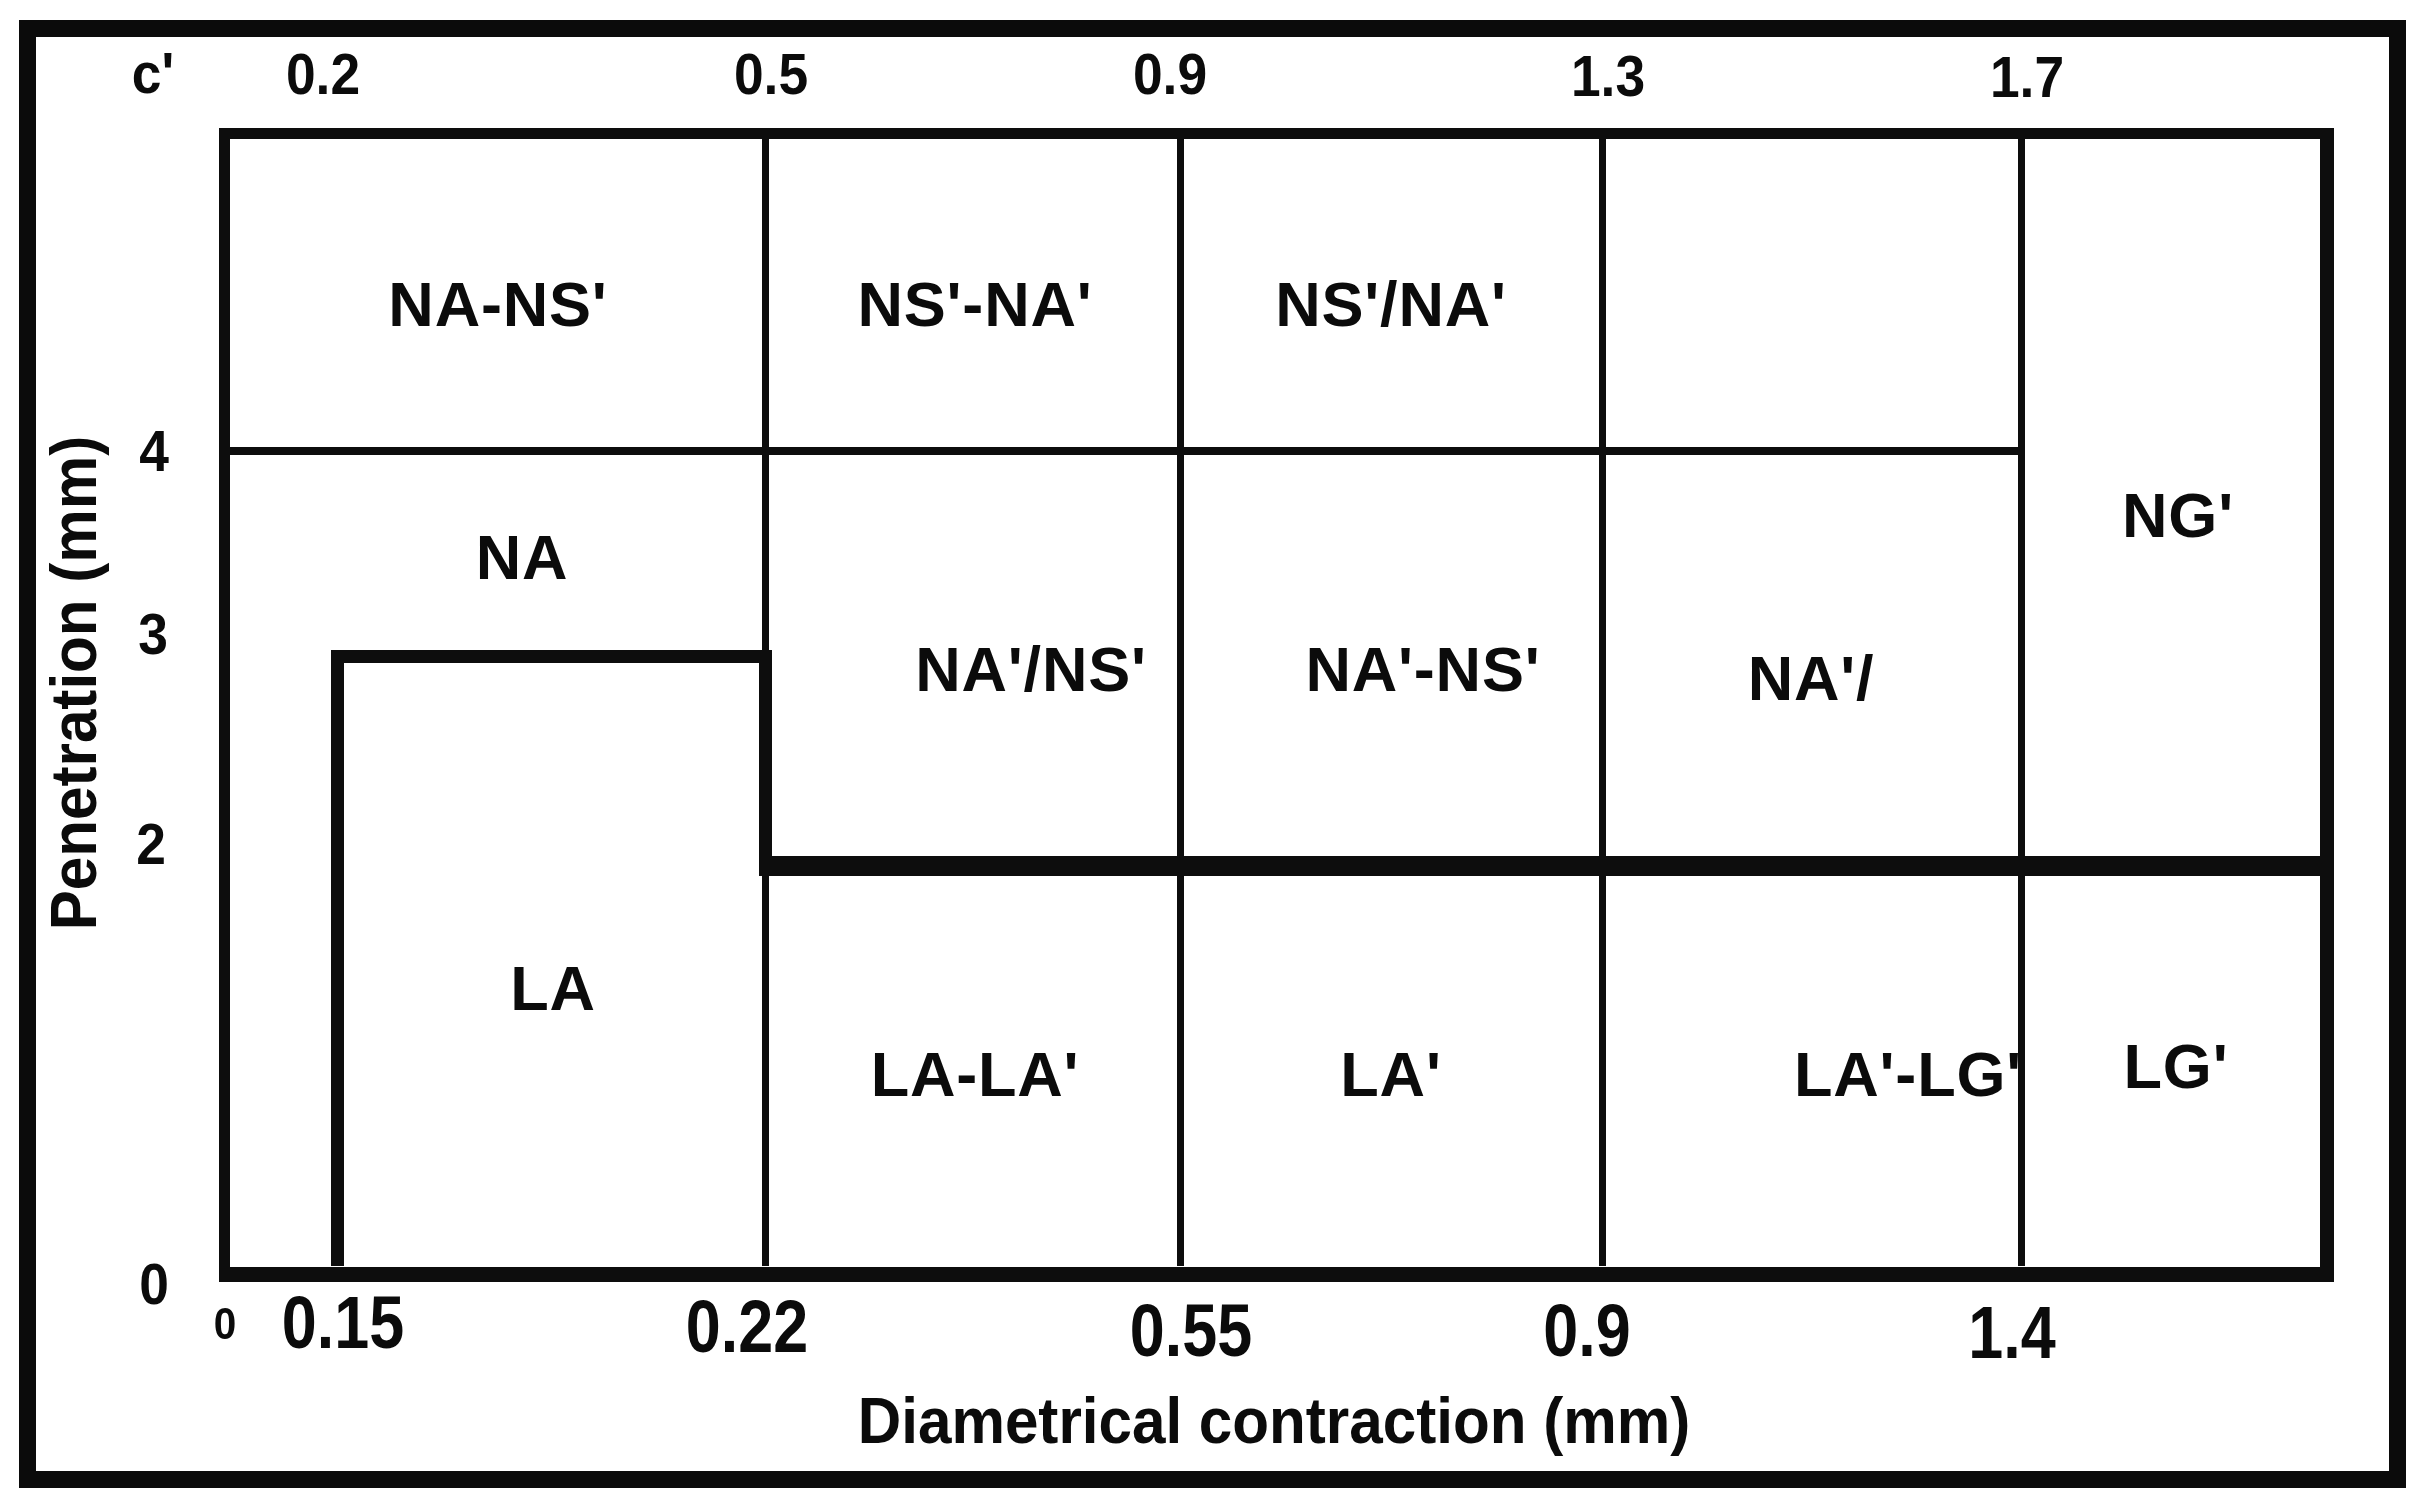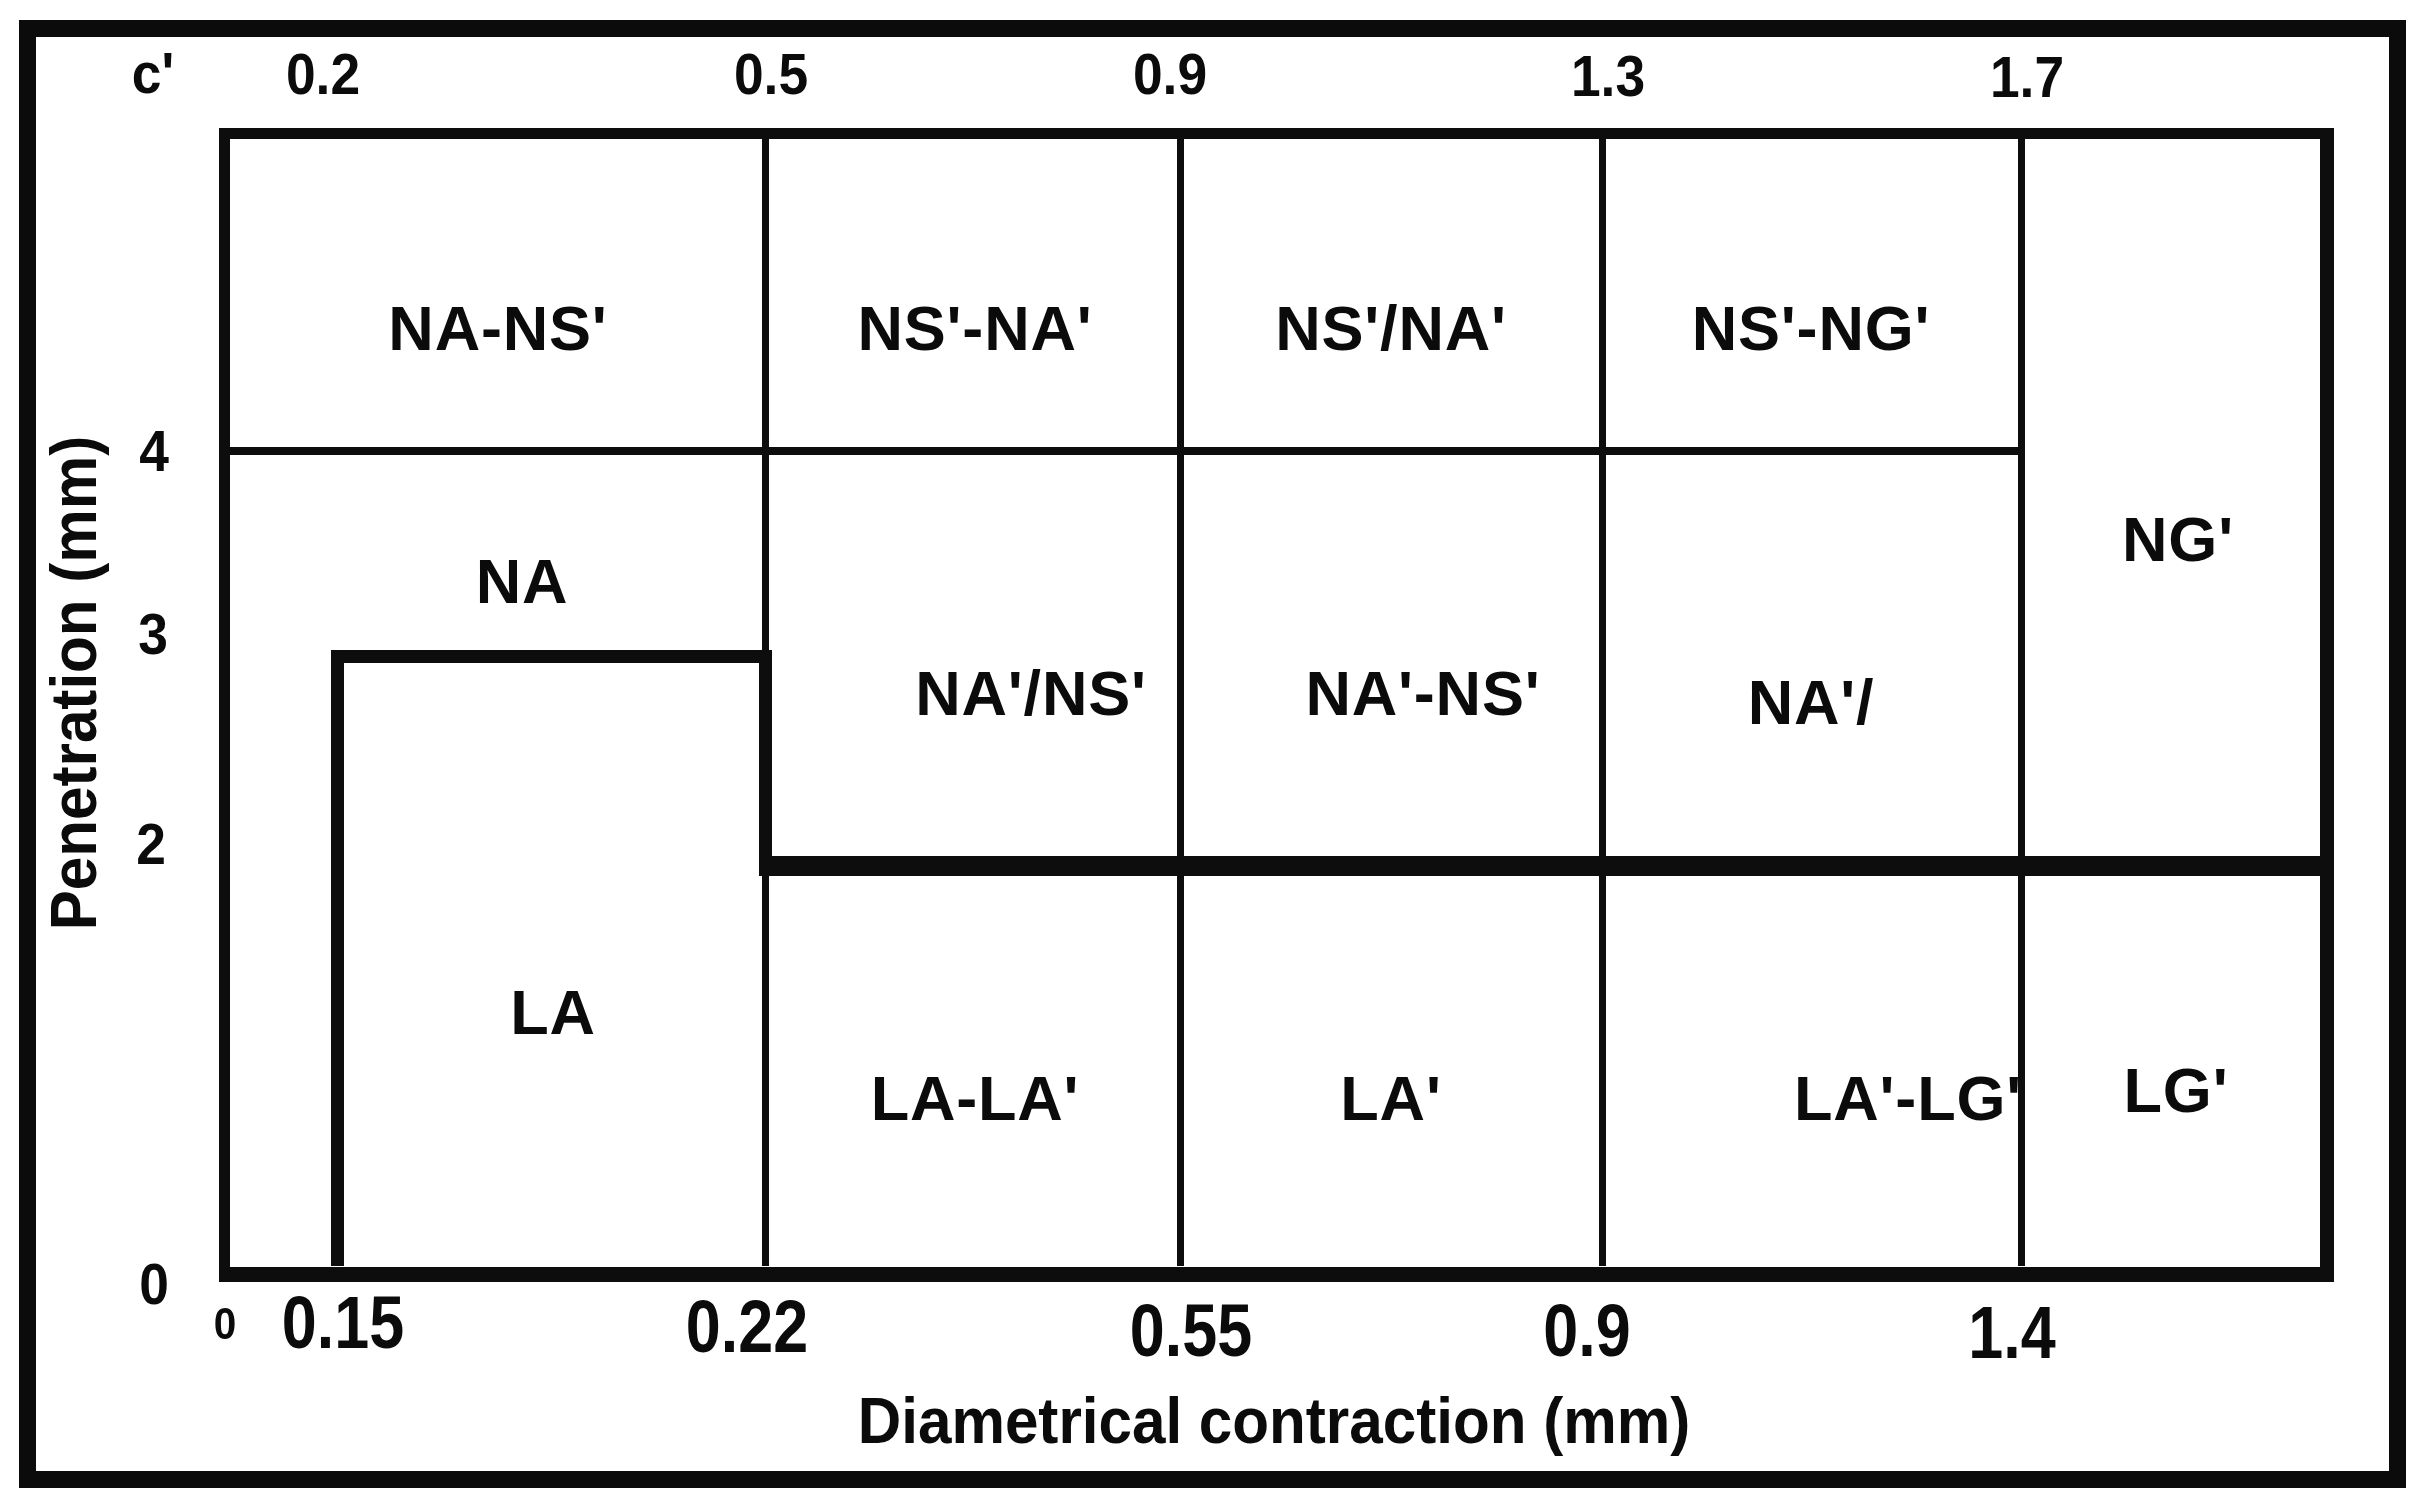--- a/index.html
+++ b/index.html
@@ -6,21 +6,21 @@
   .canvas{position:relative;width:2426px;height:1511px;background:#ffffff;overflow:hidden;
           font-family:"Liberation Sans", sans-serif;color:#0b0b0b;}
   .frame{position:absolute;left:19px;top:20.4px;width:2387px;height:1468px;
          border:17px solid #0b0b0b;box-sizing:border-box;background:#ffffff;}
   .plot{position:absolute;left:219px;top:128px;width:2115px;height:1154px;box-sizing:border-box;
         border-left:11px solid #0d0d0d;border-top:11px solid #0d0d0d;
         border-right:14px solid #0d0d0d;border-bottom:15.7px solid #0d0d0d;background:#ffffff;}
   .ln{position:absolute;background:#0d0d0d;}
   .lbl{position:absolute;transform:translate(-50%,-50%);font-weight:bold;white-space:nowrap;
        color:#0b0b0b;line-height:1;}
-  .cell{font-size:63px;letter-spacing:0.8px;margin-top:24px;}
+  .cell{font-size:63px;letter-spacing:0.8px;}
   .tick{font-size:58px;transform:translate(-50%,-50%) scaleX(0.92);}
   .tick-sm{font-size:44px;transform:translate(-50%,-50%) scaleX(0.92);}
   .btick{font-size:74px;transform:translate(-50%,-50%) scaleX(0.85);}
   .axis-title{font-size:64px;transform:translate(-50%,-50%) scaleX(0.94);}
   .axis-title-left{font-size:64px;transform:translate(-50%,-50%) rotate(-90deg) scaleX(0.94);}
   .two-line{text-align:center;line-height:61px;}
 </style>
 </head>
 <body>
 
@@ -61,21 +61,20 @@
   <div class="lbl btick" style="left:747px;top:1327px">0.22</div>
   <div class="lbl btick" style="left:1191px;top:1331px">0.55</div>
   <div class="lbl btick" style="left:1587px;top:1331px">0.9</div>
   <div class="lbl btick" style="left:2012px;top:1333px">1.4</div>
 
   <div class="lbl axis-title" style="left:1274px;top:1421px">Diametrical contraction (mm)</div>
 
   <div class="lbl cell" style="left:498px;top:304px">NA-NS'</div>
   <div class="lbl cell" style="left:975px;top:304px">NS'-NA'</div>
   <div class="lbl cell" style="left:1391px;top:304px">NS'/NA'</div>
-  <div class="lbl cell" style="left:1811px;top:304px">NS'-NG'</div>
   <div class="lbl cell" style="left:2178px;top:515px">NG'</div>
 
   <div class="lbl cell" style="left:522px;top:557px">NA</div>
   <div class="lbl cell" style="left:1031px;top:669px">NA'/NS'</div>
   <div class="lbl cell" style="left:1423px;top:669px">NA'-NS'</div>
   <div class="lbl cell two-line" style="left:1811px;top:678px">
     <div>NA'/</div>
   </div>
 
   <div class="lbl cell" style="left:553px;top:988px">LA</div>

